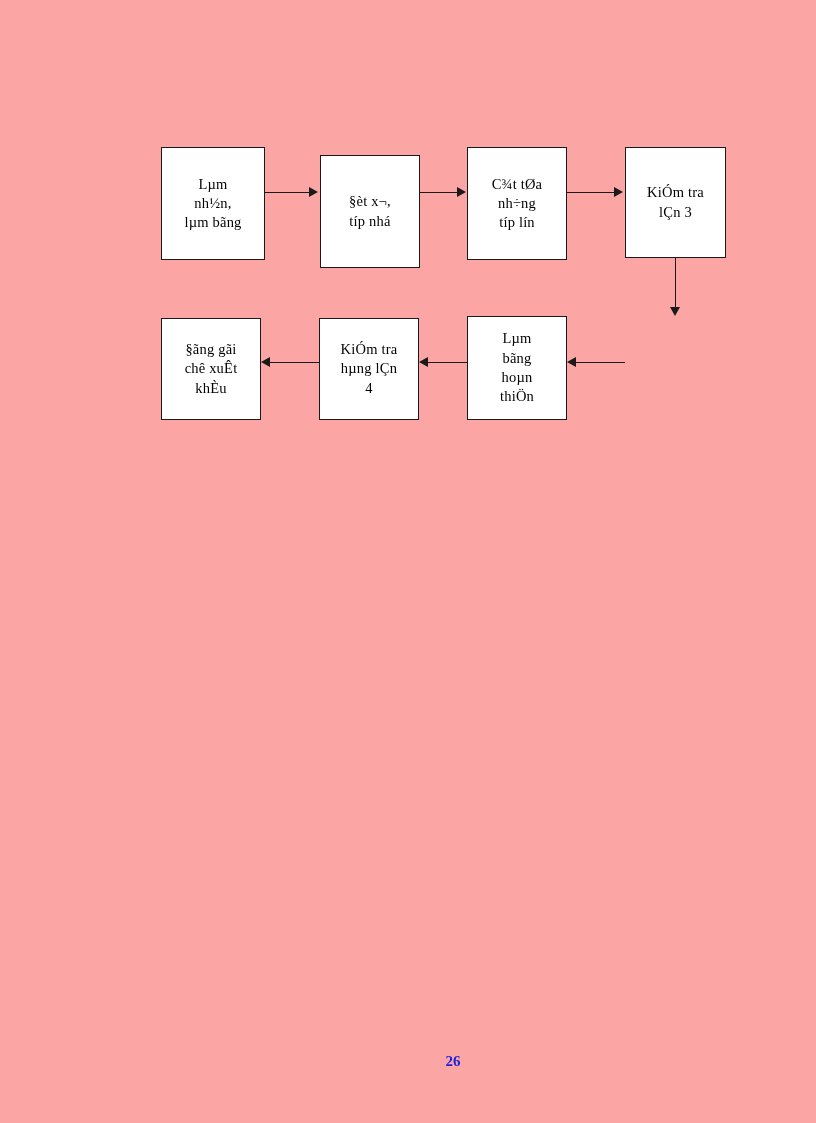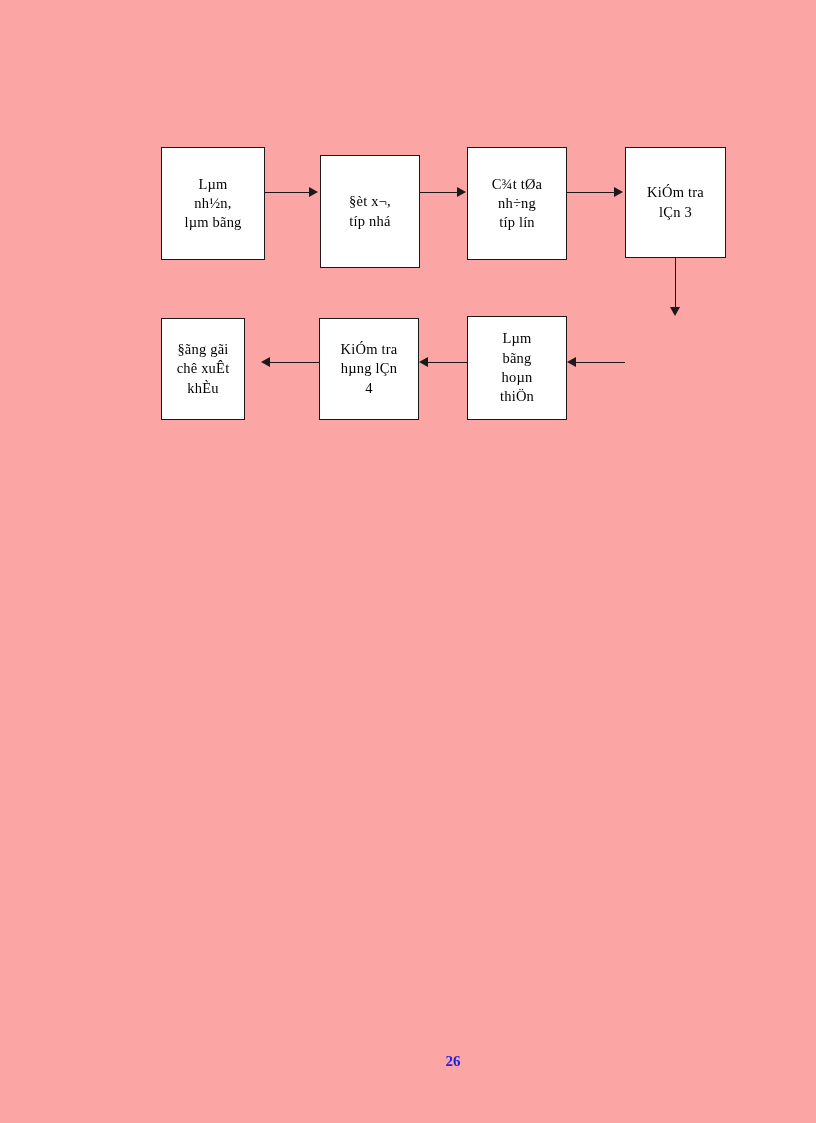--- a/index.html
+++ b/index.html
@@ -57,21 +57,21 @@
   
   #node-1 { left: 161px; top: 147px; width: 104px; height: 113px; }
   #node-2 { left: 320px; top: 155px; width: 100px; height: 113px; }
   #node-3 { left: 467px; top: 147px; width: 100px; height: 113px; }
   #node-4 { left: 625px; top: 147px; width: 101px; height: 111px; }
 
   
   #node-5 { left: 625px; top: 316px; width: 101px; height: 104px; }
   #node-6 { left: 467px; top: 316px; width: 100px; height: 104px; }
   #node-7 { left: 319px; top: 318px; width: 100px; height: 102px; }
-  #node-8 { left: 161px; top: 318px; width: 84px; height: 102px; }
+  #node-8 { left: 161px; top: 318px; width: 100px; height: 102px; }
 
   
   .conn-line {
     position: absolute;
     background: #1a1a1a;
   }
   .conn-h { height: 1px; }
   .conn-v { width: 1px; }
 
   .arrow {

